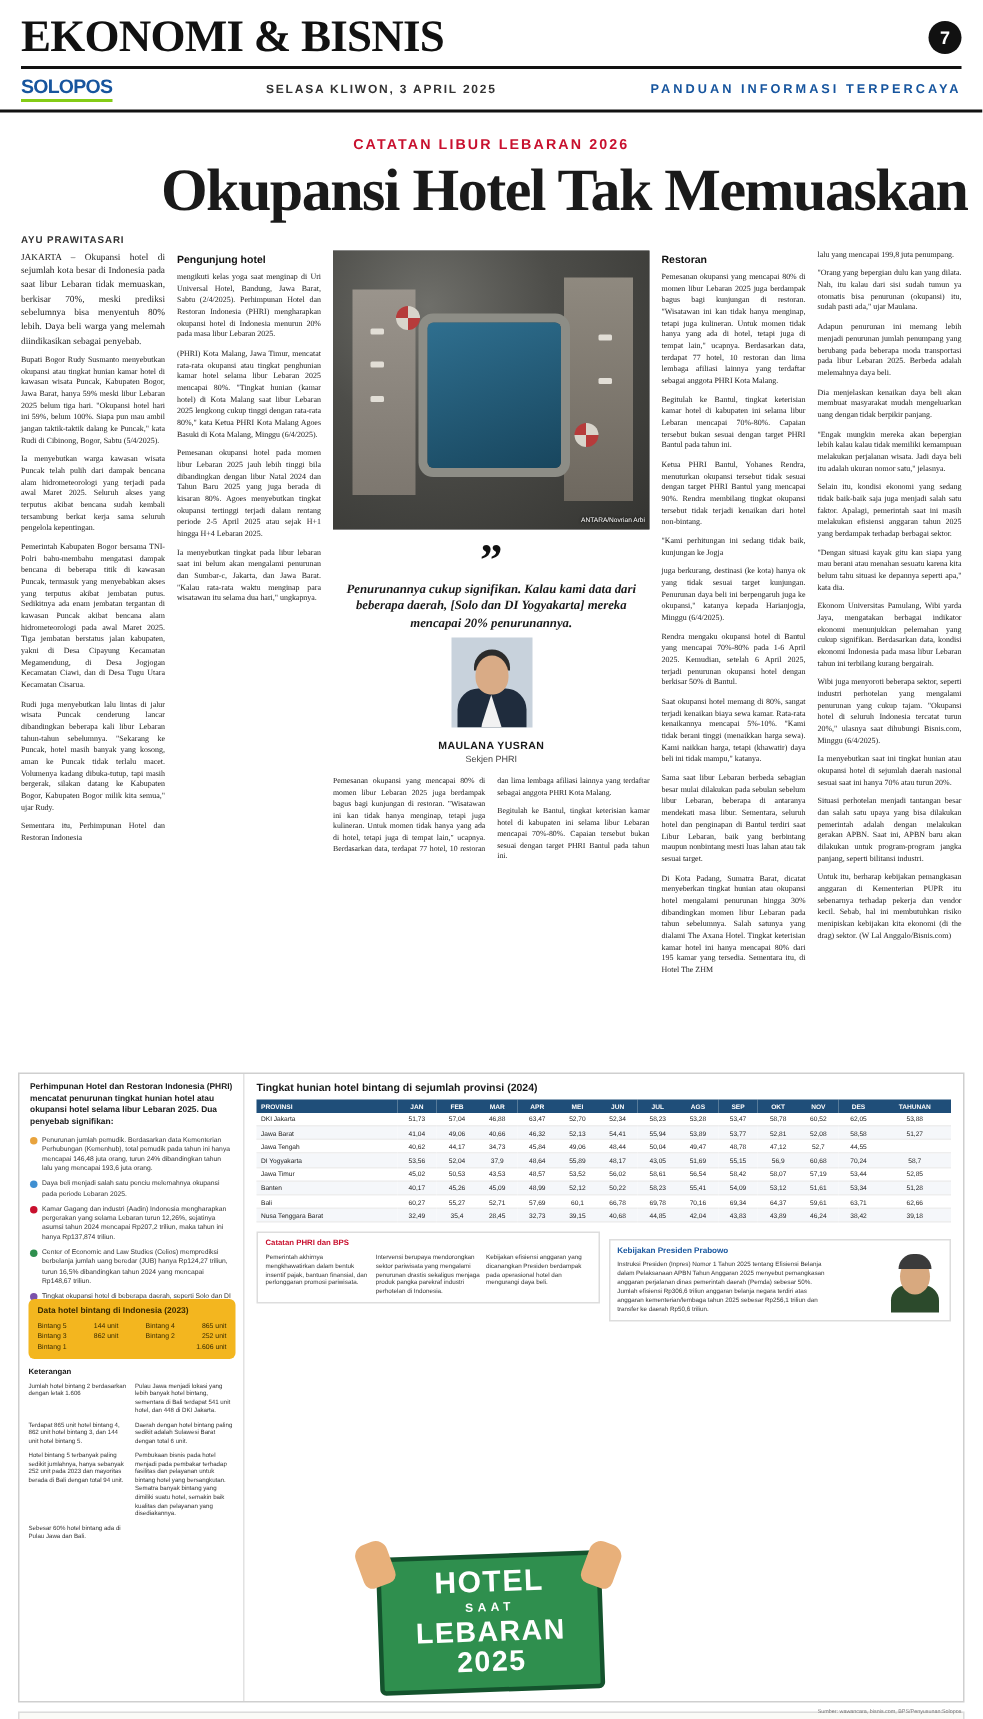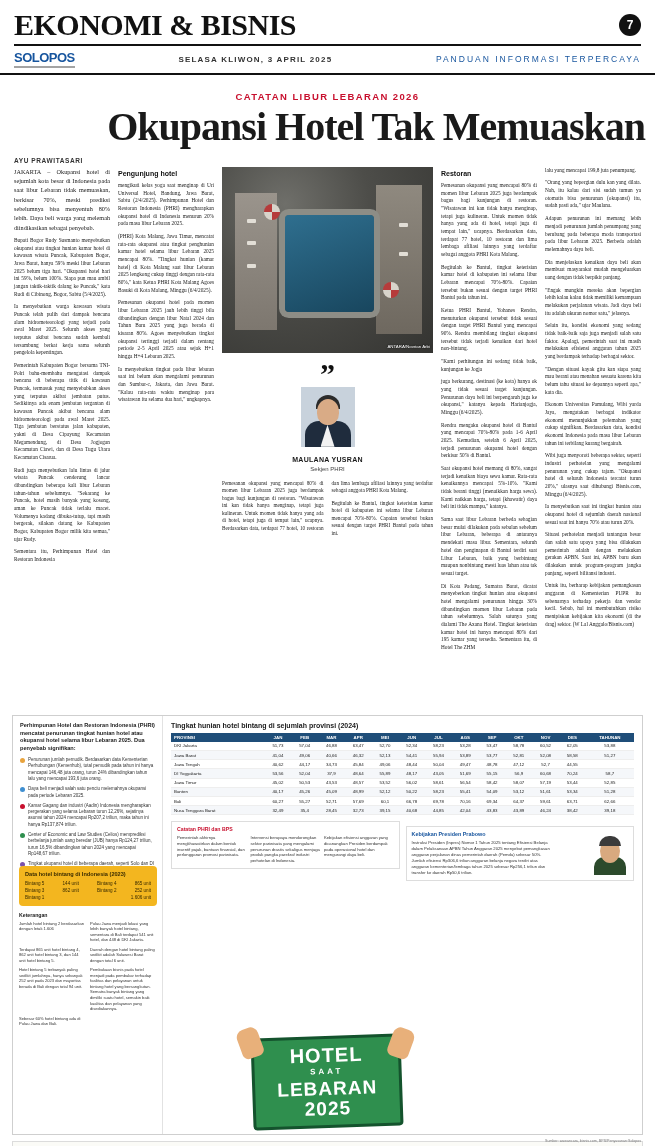--- a/index.html
+++ b/index.html
@@ -36,29 +36,29 @@
   }
   .infobar {
     display:flex; align-items:center; justify-content:space-between;
     padding: 4px 14px 5px 14px;
     border-bottom: 2px solid #111;
   }
   .brandmark {
     font-family:"Liberation Sans", sans-serif;
     font-weight:bold; font-size:13px; color:#17559e;
     letter-spacing:-0.5px;
-    border-bottom:2px solid #a3a3a3; padding-bottom:1px;
+    border-bottom:2px solid #84cc16; padding-bottom:1px;
   }
   .dateline {
     font-family:"Liberation Sans", sans-serif;
     font-size:8px; letter-spacing:1.2px; color:#333; font-weight:bold;
   }
   .tagline {
     font-family:"Liberation Sans", sans-serif;
-    font-size:8.5px; letter-spacing:2px; color:#17559e; font-weight:normal;
+    font-size:8.5px; letter-spacing:2px; color:#17559e; font-weight:bold;
   }
   
   .kicker {
     text-align:center; color:#c8102e;
     font-family:"Liberation Sans", sans-serif;
     font-size:9.5px; font-weight:bold; letter-spacing:1.4px;
     margin-top: 16px;
   }
   .headline {
     text-align:right;
@@ -277,20 +277,21 @@
       <div class="chair" style="left:12%;top:40%"></div>
       <div class="chair" style="left:12%;top:52%"></div>
       <div class="chair" style="right:12%;top:30%"></div>
       <div class="chair" style="right:12%;top:46%"></div>
       <div class="umbrella" style="left:20%;top:20%"></div>
       <div class="umbrella" style="right:16%;top:62%"></div>
       <div class="photo-credit">ANTARA/Novrian Arbi</div>
     </div>
     <div class="pullquote-wrap">
       <div class="quote-mark">”</div>
+      <div class="pullquote">Penurunannya cukup signifikan. Kalau kami data dari beberapa daerah, [Solo dan DI Yogyakarta] mereka mencapai 20% penurunannya.</div>
     </div>
     <div class="portrait">
       <div class="body"></div>
       <div class="shirt"></div>
       <div class="hair"></div>
       <div class="head"></div>
     </div>
     <div style="text-align:center">
       <div class="source-name">MAULANA YUSRAN</div>
       <div class="source-role">Sekjen PHRI</div>

